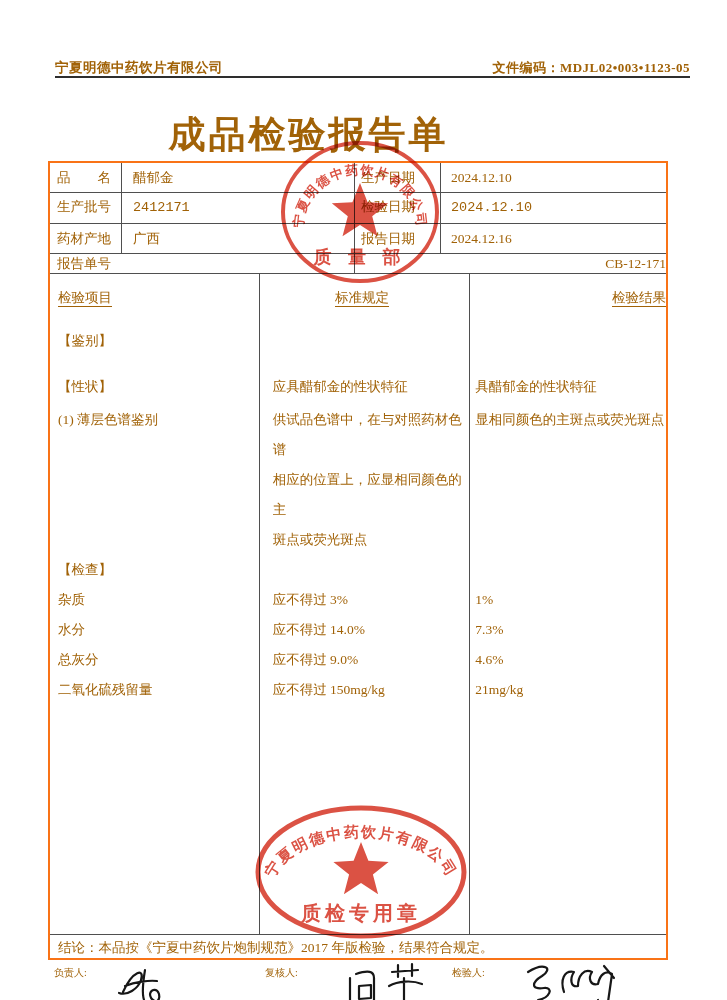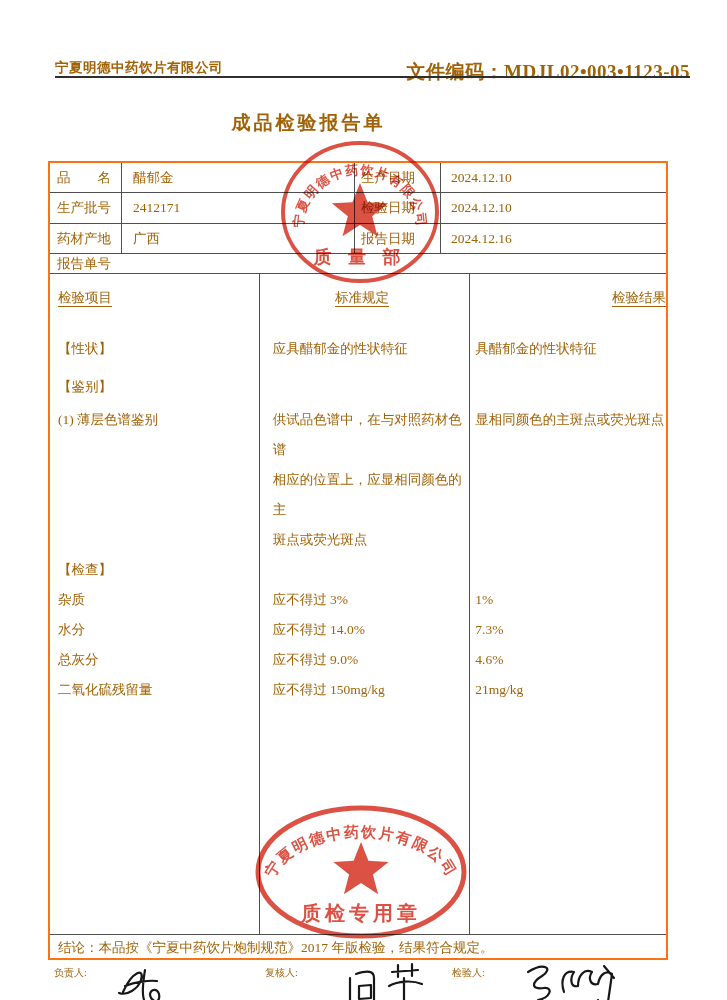--- a/index.html
+++ b/index.html
@@ -2,34 +2,34 @@
 <html><head>
 <meta charset="utf-8">
 <style>
   html,body{margin:0;padding:0;background:#ffffff;}
   .page{
     position:relative;width:727px;height:1000px;background:#ffffff;
     font-family:"Liberation Serif","DejaVu Serif",serif;color:#a16207;overflow:hidden;margin-top:30px;
   }
   
   .hdr-company{position:absolute;left:55px;top:29px;font-size:13.5px;font-weight:bold;letter-spacing:.5px;}
-  .hdr-code{position:absolute;right:37px;top:29px;font-size:19px;font-weight:bold;letter-spacing:.5px;}
+  .hdr-code{position:absolute;right:37px;top:29px;font-size:13px;font-weight:bold;letter-spacing:.5px;}
   .hdr-rule{position:absolute;left:55px;top:46px;width:635px;height:2px;background:#2e2e2e;}
   
   .doc-title{position:absolute;left:0;top:80px;width:617px;text-align:center;
-    font-size:19px;font-weight:bold;letter-spacing:3px;}
+    font-size:37px;font-weight:bold;letter-spacing:3px;}
   
   .tbl{position:absolute;left:48px;top:131px;width:620px;height:799px;
     border:2px solid #f97316;box-sizing:border-box;font-size:13.5px;}
   .irow{display:flex;border-bottom:1px solid #4f4f4f;box-sizing:border-box;}
   .irow .cell{box-sizing:border-box;overflow:hidden;white-space:nowrap;}
   .r1{height:30px;line-height:29px;}
-  .r2{height:31px;line-height:30px;}
+  .r2{height:31px;line-height:30px;font-family:Liberation Mono, monospace;}
   .r3{height:30px;line-height:29px;}
-  .r4{height:20px;line-height:19px;flex-direction:column;}
+  .r4{height:20px;line-height:19px;}
   .c1{width:71px;padding-left:7px;}
   .c2{width:233px;border-left:1px solid #4f4f4f;padding-left:11px;}
   .c3{width:86px;border-left:1px solid #4f4f4f;padding-left:6px;}
   .c4{flex:1;border-left:1px solid #4f4f4f;padding-left:10px;}
   .c12{width:304px;padding-left:7px;}
   .c34{flex:1;border-left:1px solid #4f4f4f;padding-left:10px;text-align:right;}
   
   .section{position:relative;height:661px;border-bottom:1px solid #4f4f4f;box-sizing:border-box;}
   .vline{position:absolute;top:0;height:100%;width:0;border-left:1px solid #4f4f4f;}
   .vlA{left:209px;} .vlB{left:419px;}
@@ -96,30 +96,30 @@
     <div class="section">
       <div class="vline vlA"></div>
       <div class="vline vlB"></div>
 
       <div class="sec-head">
         <div class="ci"><span>检验项目</span></div>
         <div class="cs"><span>标准规定</span></div>
         <div class="cr"><span>检验结果</span></div>
       </div>
 
+      <div class="sec-row mt8">
+        <div class="ci">【鉴别】</div>
+        <div class="cs"></div>
+        <div class="cr"></div>
+      </div>
+
       <div class="sec-row mt16">
         <div class="ci">【性状】</div>
         <div class="cs">应具醋郁金的性状特征</div>
         <div class="cr">具醋郁金的性状特征</div>
-      </div>
-
-      <div class="sec-row mt8">
-        <div class="ci">【鉴别】</div>
-        <div class="cs"></div>
-        <div class="cr"></div>
       </div>
 
       <div class="sec-row mt3">
         <div class="ci">(1) 薄层色谱鉴别</div>
         <div class="cs">供试品色谱中，在与对照药材色谱
 相应的位置上，应显相同颜色的主
 斑点或荧光斑点</div>
         <div class="cr">显相同颜色的主斑点或荧光斑点</div>
       </div>
 

